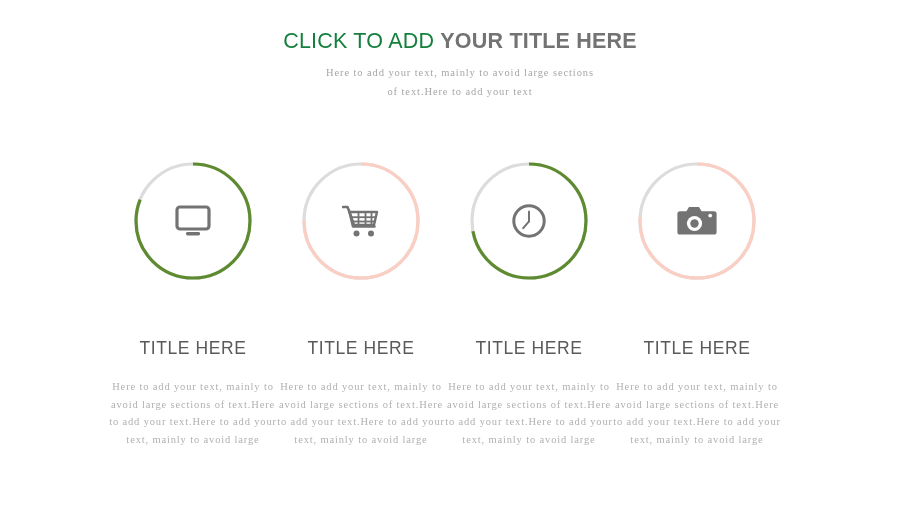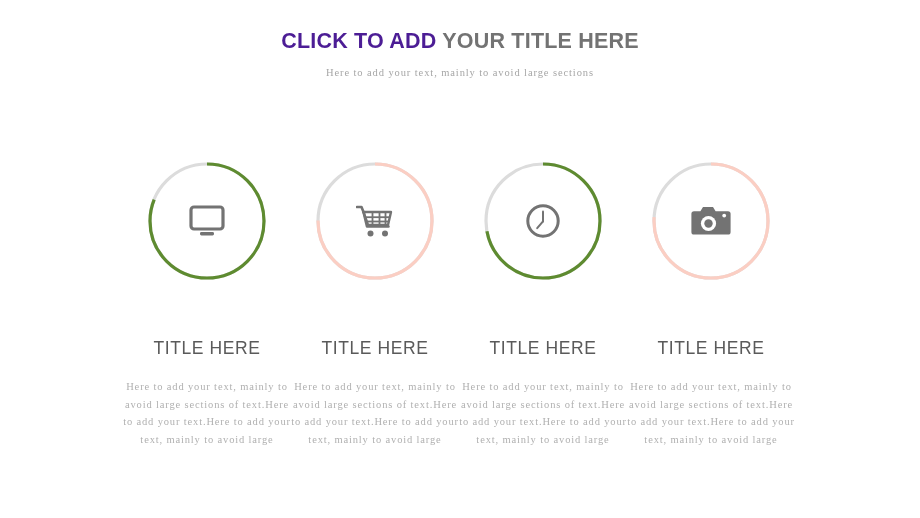--- a/index.html
+++ b/index.html
@@ -31,22 +31,22 @@
     text-align: center;
   }
   .main-title {
     font-family: "Liberation Sans", sans-serif;
     font-size: 21.5px;
     line-height: 26px;
     letter-spacing: 0.2px;
     white-space: nowrap;
   }
   .main-title .t-light {
-    color: #4c1d95;
-    font-weight: 700;
+    color: #15803d;
+    font-weight: 400;
   }
   .main-title .t-accent {
     color: #737373;
     font-weight: 700;
   }
   .subtitle {
     margin-top: 9px;
     font-family: "Liberation Serif", serif;
     font-size: 10.5px;
     line-height: 19px;
@@ -54,21 +54,21 @@
     letter-spacing: 0.9px;
   }
   .subtitle .sub-line {
     display: block;
   }
 
   
   .columns {
     position: absolute;
     top: 160px;
-    left: 18px;
+    left: 4px;
     width: 768px;
     display: flex;
     justify-content: flex-start;
   }
   .col {
     width: 180px;
     display: flex;
     flex-direction: column;
     align-items: center;
   }
@@ -130,20 +130,21 @@
 <body>
 
 <div class="slide">
 
   <div class="header">
     <div class="main-title">
       <span class="t-light">CLICK TO ADD </span><span class="t-accent">YOUR TITLE HERE</span>
     </div>
     <div class="subtitle">
       <span class="sub-line">Here to add your text, mainly to avoid large sections</span>
+      <span class="sub-line">of text.Here to add your text</span>
     </div>
   </div>
 
   <div class="columns">
 
     <div class="col col-0">
       <div class="ring-wrap">
         <svg class="ring-svg" viewBox="0 0 122 122">
           <circle cx="61" cy="61" r="57" fill="none" stroke="#dcdcdc" stroke-width="3.2"></circle>
           <circle id="arc0" cx="61" cy="61" r="57" fill="none" stroke="#5e8b30" stroke-width="3.2" stroke-linecap="butt" transform="rotate(-90 61 61)" stroke-dasharray="290.09 68.05"></circle>

